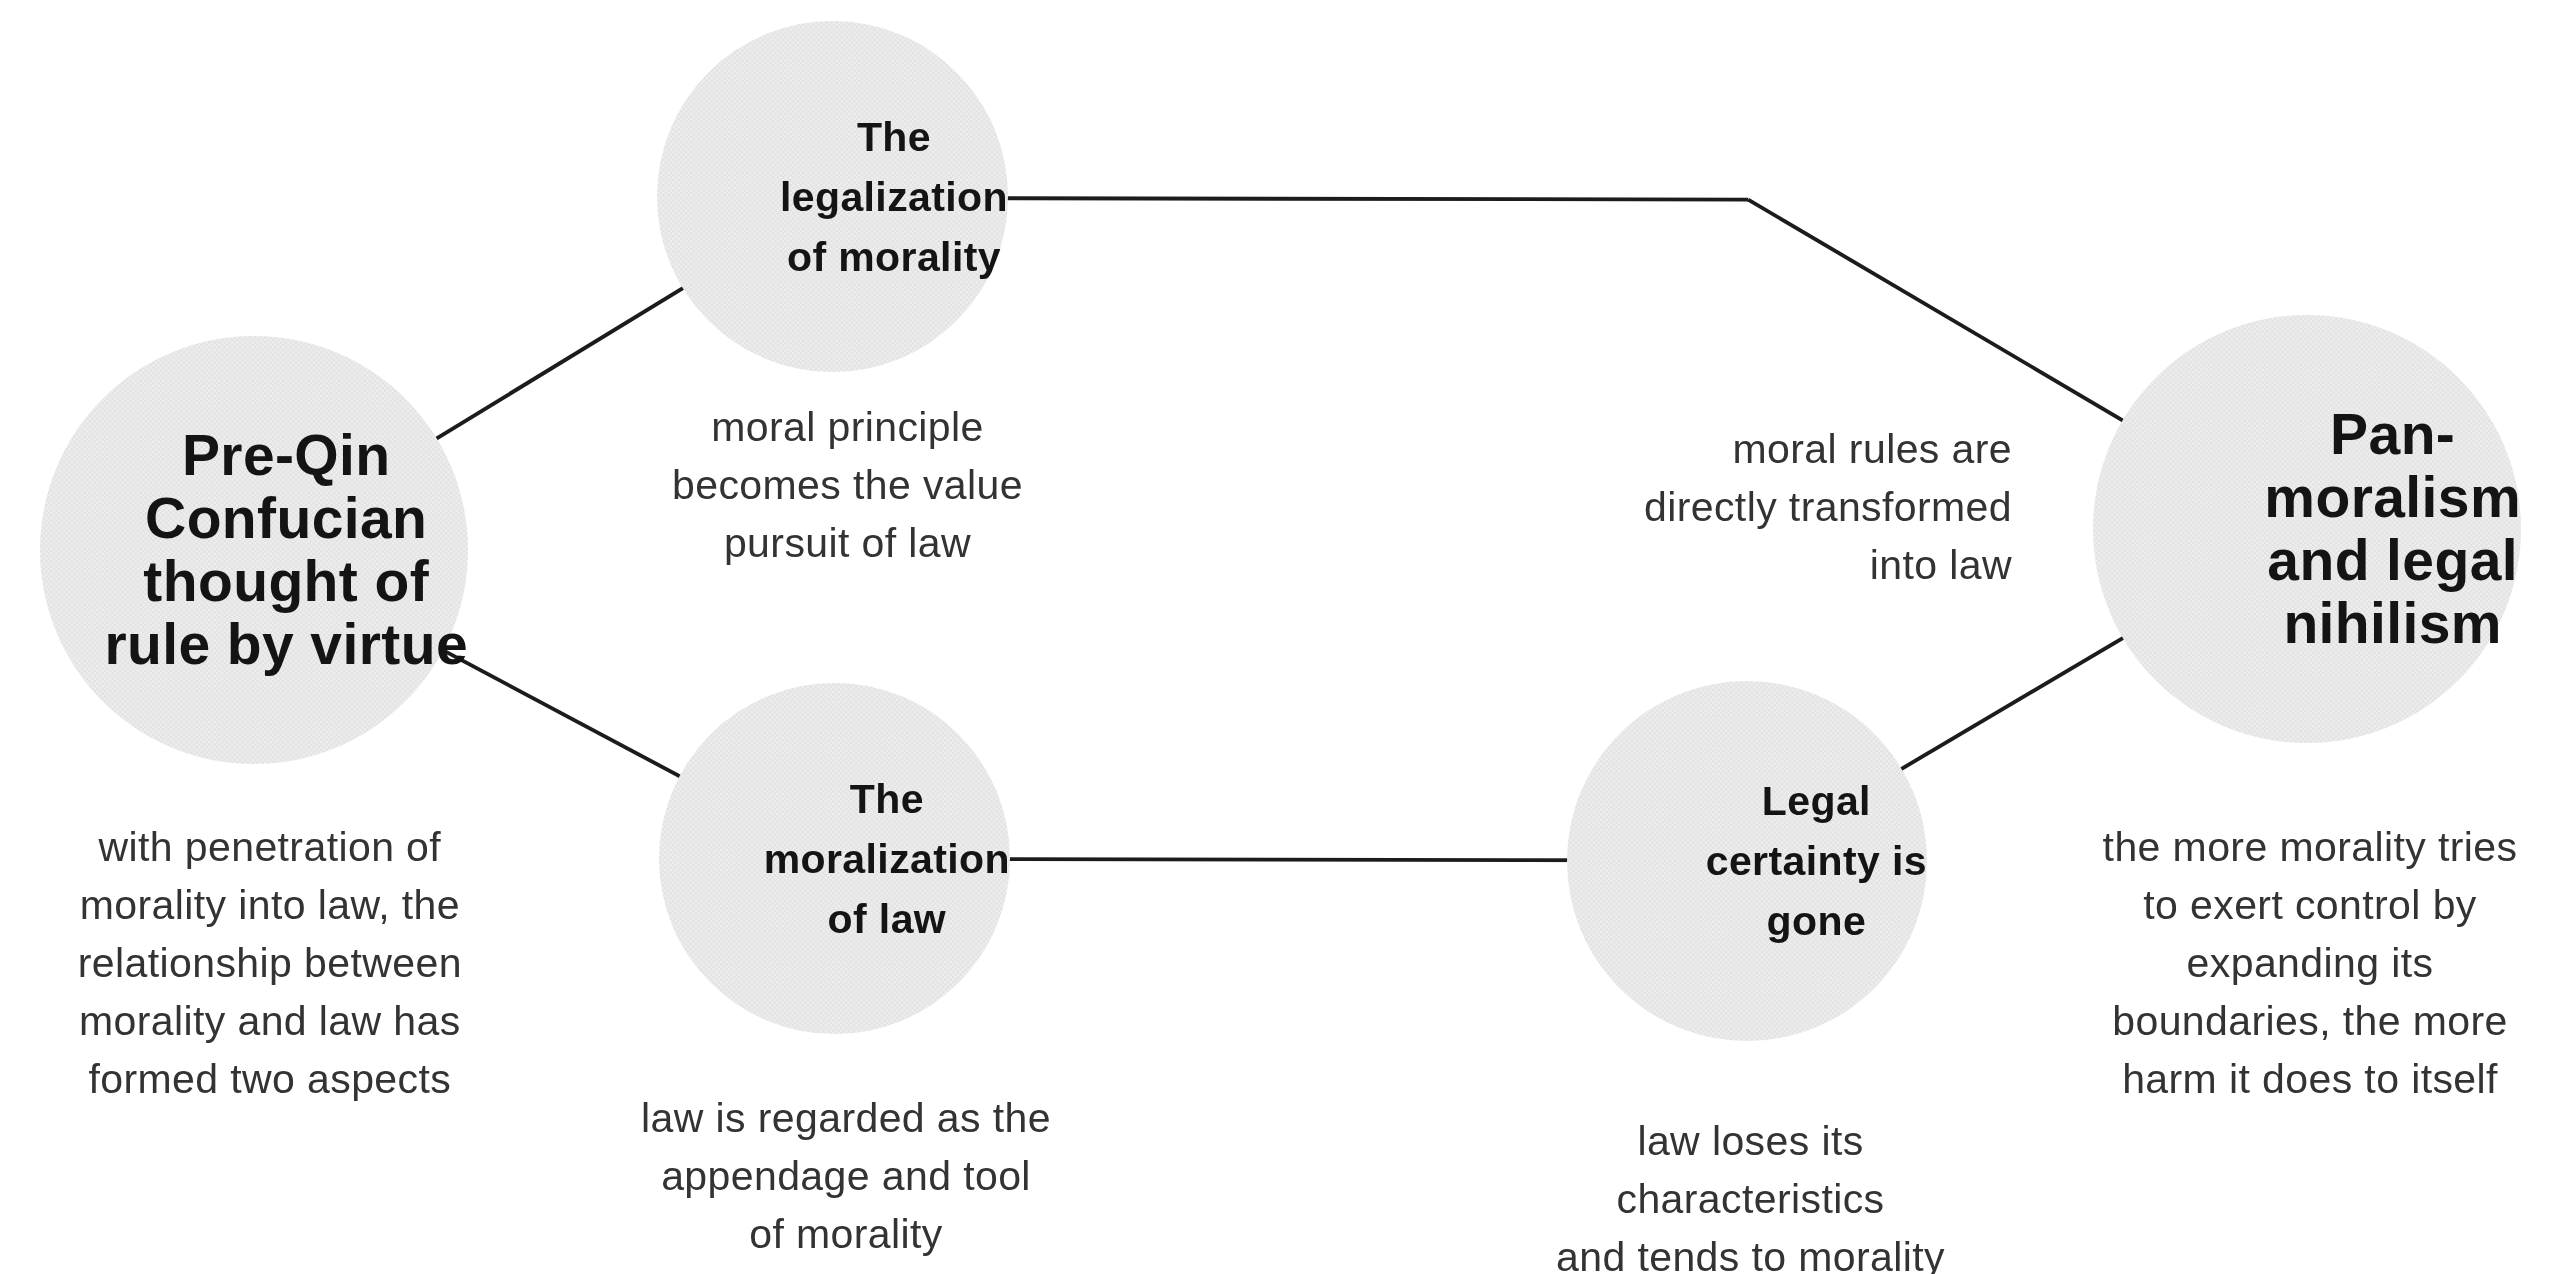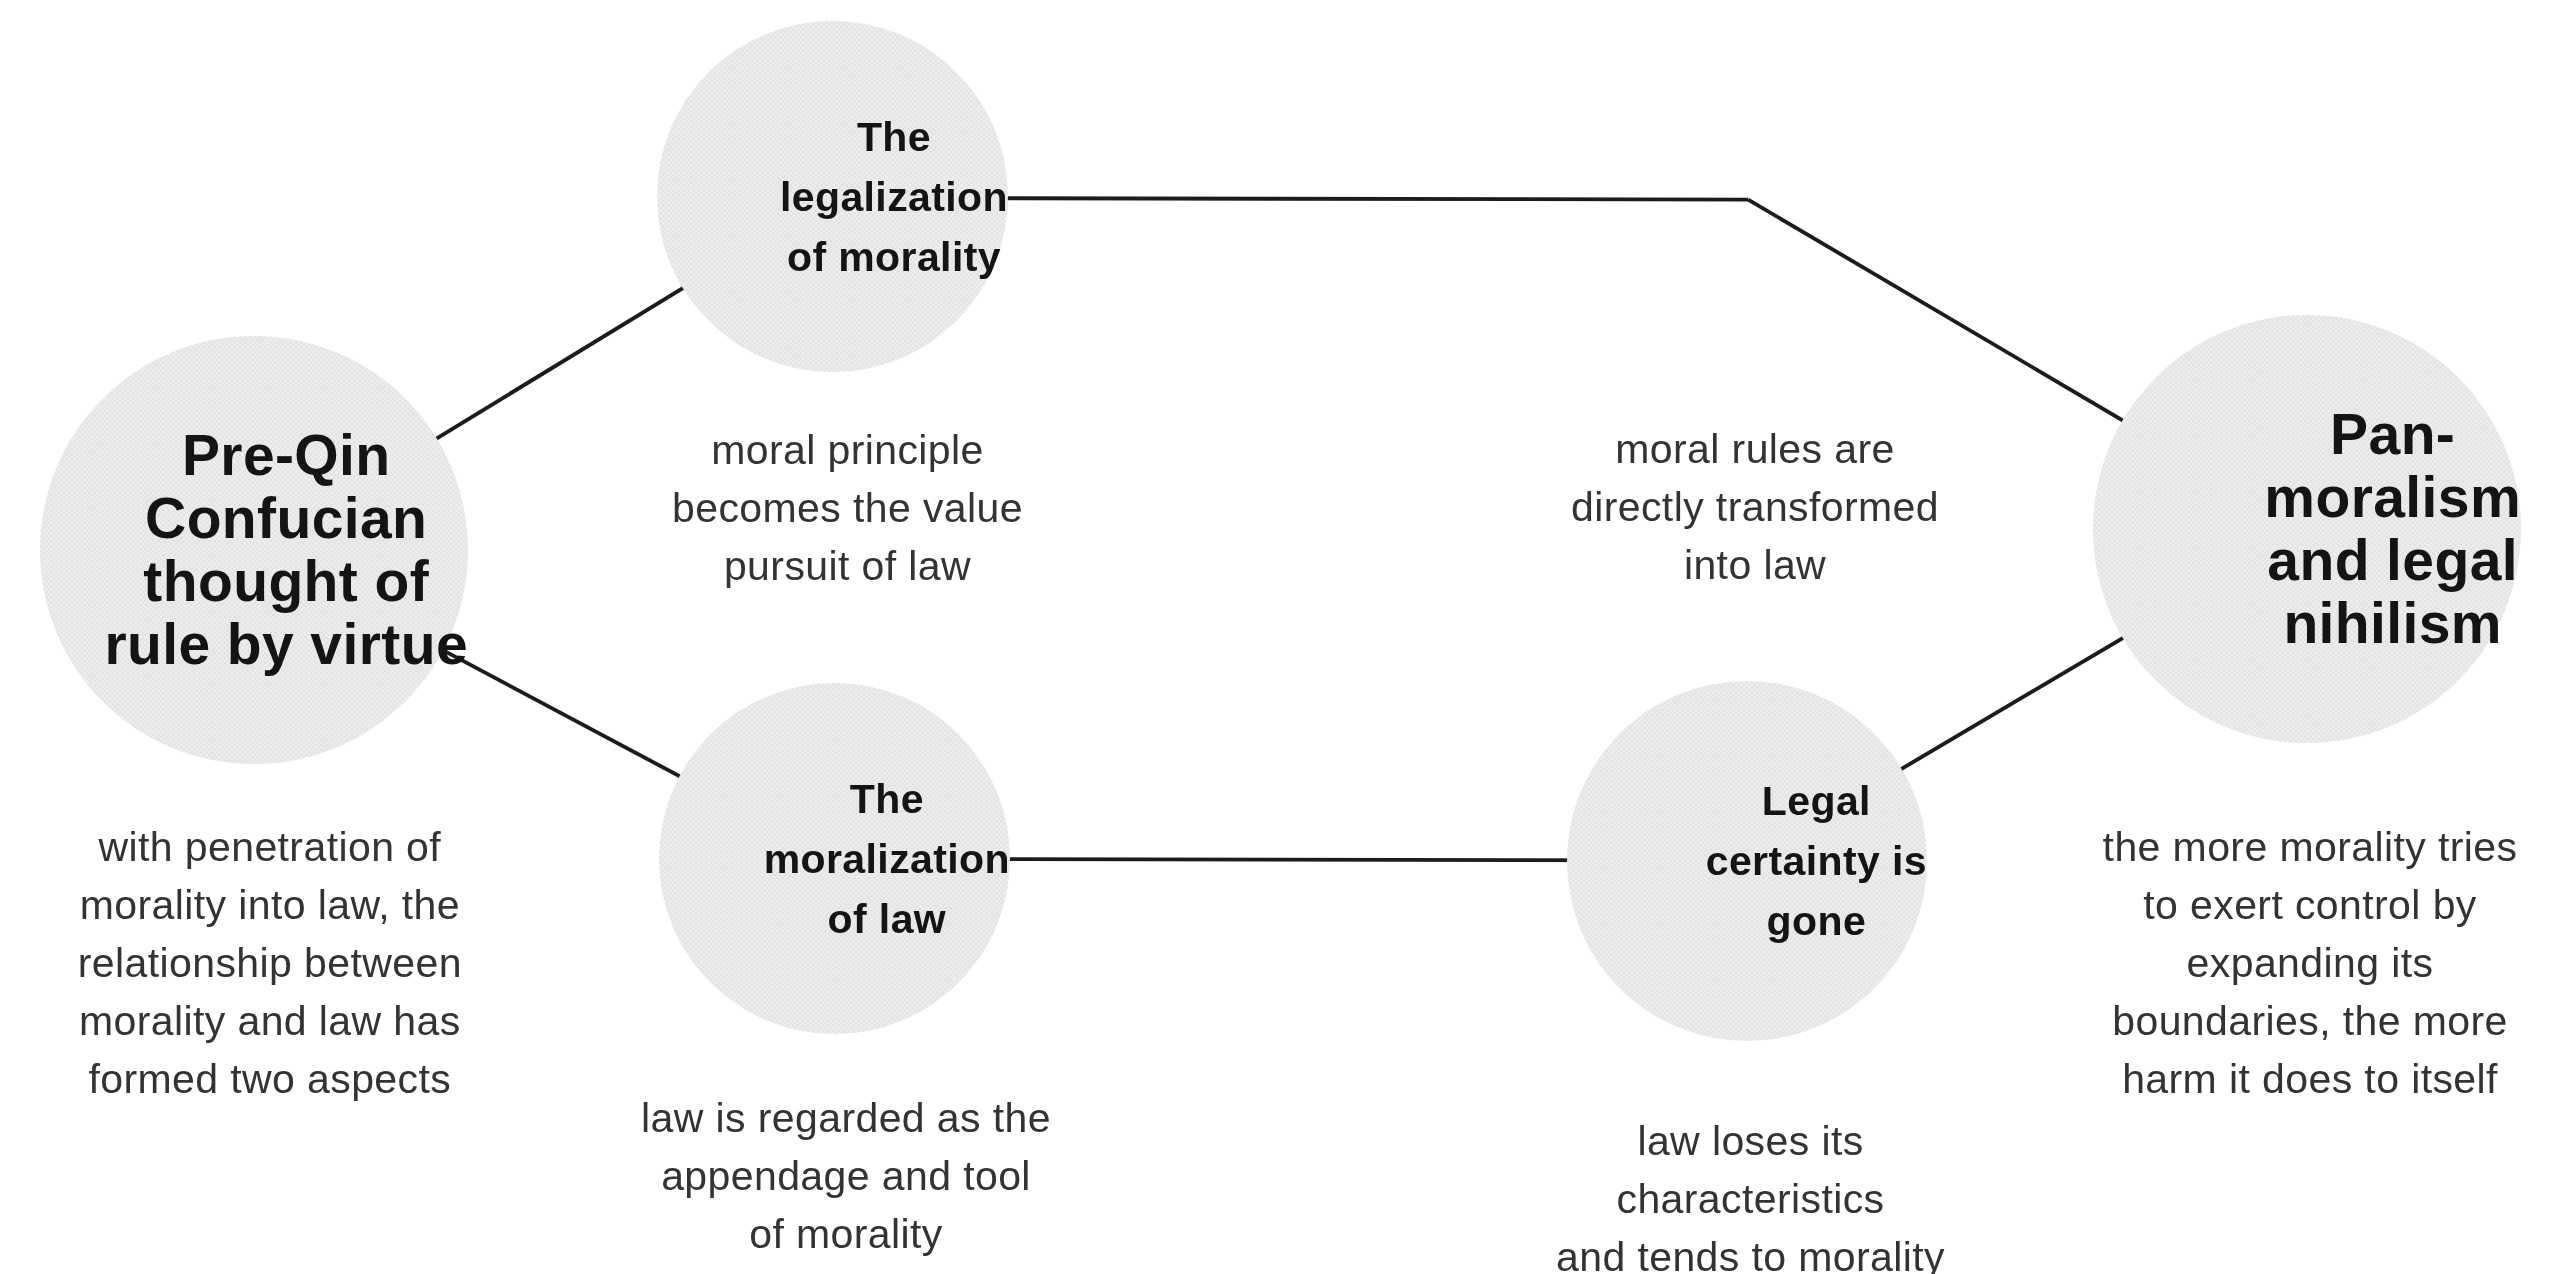--- a/index.html
+++ b/index.html
@@ -48,22 +48,22 @@
   .caption {
     position: absolute;
     text-align: center;
     color: #333333;
     font-size: 41px;
     line-height: 58px;
     white-space: pre-line;
     letter-spacing: 0.4px;
   }
   .c-root         { left: 4.3px;    top: 818px;  width: 531px; }
-  .c-legalization { left: 608px;  top: 421px;  width: 479px; }
-  .c-hypocrisy    { left: 1498px; top: 420px;  width: 514px; }
+  .c-legalization { left: 608px;  top: 398px;  width: 479px; }
+  .c-hypocrisy    { left: 1498px; top: 420px;  width: 514px; text-align: right; }
   .c-panmoralism  { left: 2036px; top: 818px;  width: 548px; }
   .c-moralization { left: 572px;  top: 1089px; width: 548px; }
   .c-certainty    { left: 1468px; top: 1112px; width: 565px; }
 </style>
 </head>
 <body>
 
 <div class="canvas">
 
   <svg class="edges" viewBox="0 0 3009 1489" xmlns="http://www.w3.org/2000/svg">

